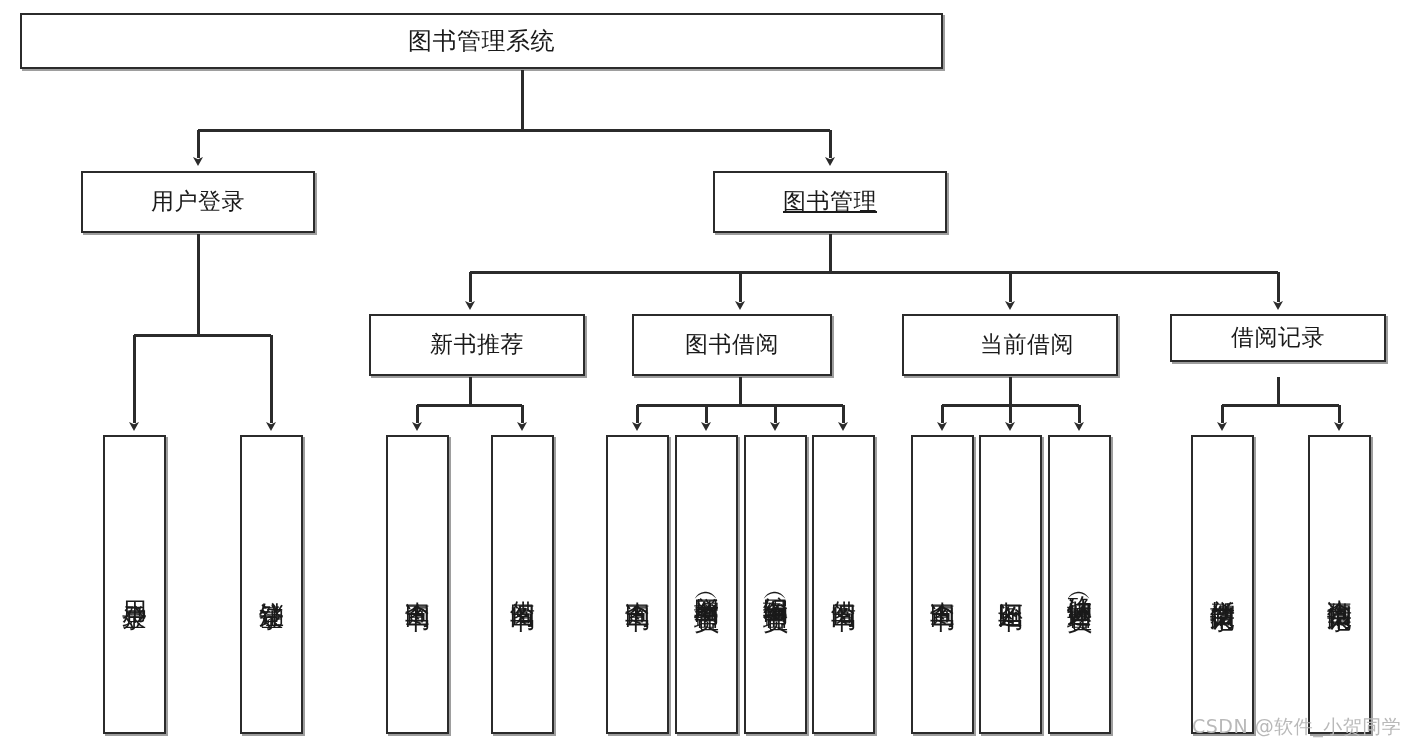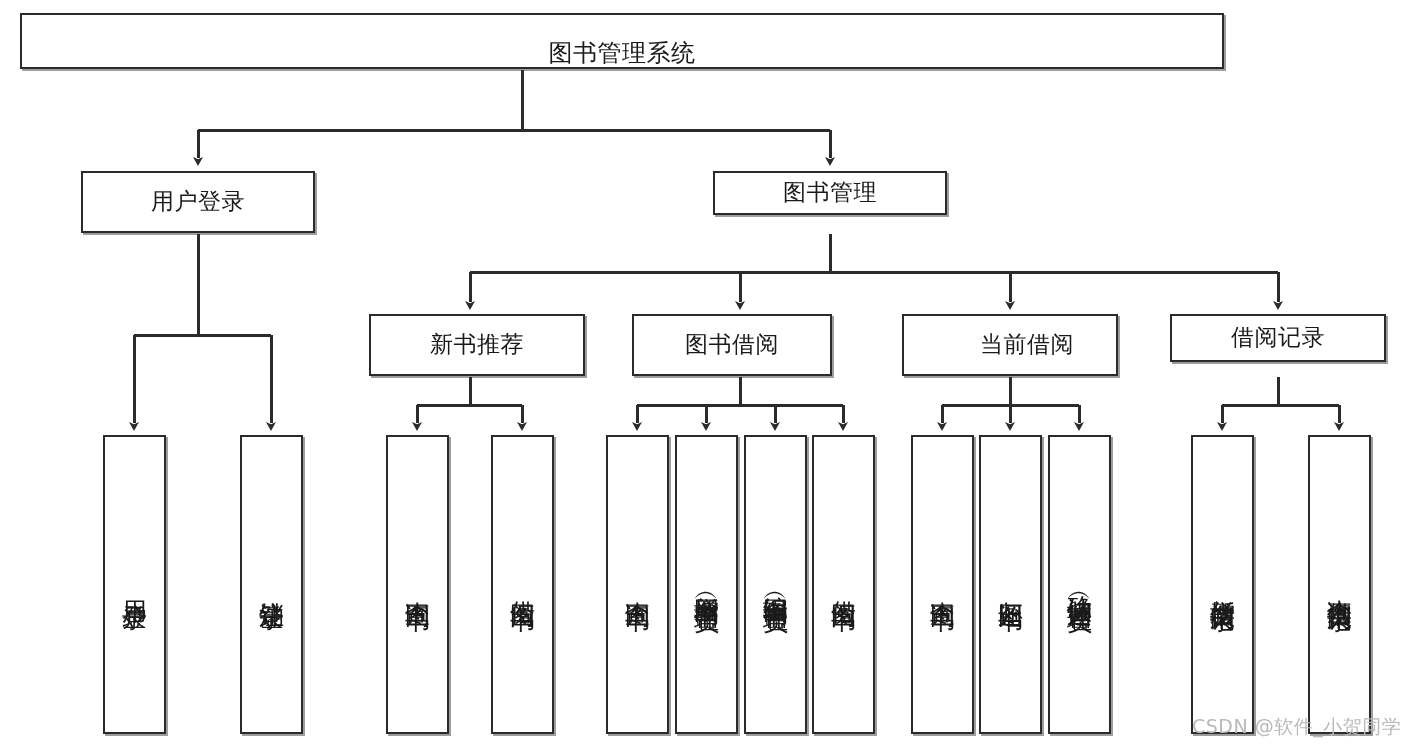--- a/index.html
+++ b/index.html
@@ -121,28 +121,28 @@
       <path d="M1010,405 L1010,423" marker-end="url(#arrow)"></path>
       <path d="M1079,405 L1079,423" marker-end="url(#arrow)"></path>
 
       <path d="M1278,377 L1278,405"></path>
       <path d="M1222,405 L1339,405"></path>
       <path d="M1222,405 L1222,423" marker-end="url(#arrow)"></path>
       <path d="M1339,405 L1339,423" marker-end="url(#arrow)"></path>
     </g>
   </svg>
 
-  <div class="node horiz title" style="left:20px; top:13px; width:1204px; height:56px;align-items:flex-end;">
+  <div class="node horiz title" style="left:20px; top:13px; width:923px; height:56px;">
     <span class="label">图书管理系统</span>
   </div>
 
   <div class="node horiz" style="left:81px; top:171px; width:234px; height:62px;">
     <span class="label">用户登录</span>
   </div>
-  <div class="node horiz" style="left:713px; top:171px; width:234px; height:44px;">
+  <div class="node horiz" style="left:713px; top:171px; width:234px; height:62px;text-decoration:underline;">
     <span class="label">图书管理</span>
   </div>
 
   <div class="node horiz" style="left:362px; top:314px; width:216px; height:62px;margin-left:7px;">
     <span class="label">新书推荐</span>
   </div>
   <div class="node horiz" style="left:632px; top:314px; width:200px; height:62px;">
     <span class="label">图书借阅</span>
   </div>
   <div class="node horiz" style="left:902px; top:314px; width:216px; height:62px;padding-left:34px;">

